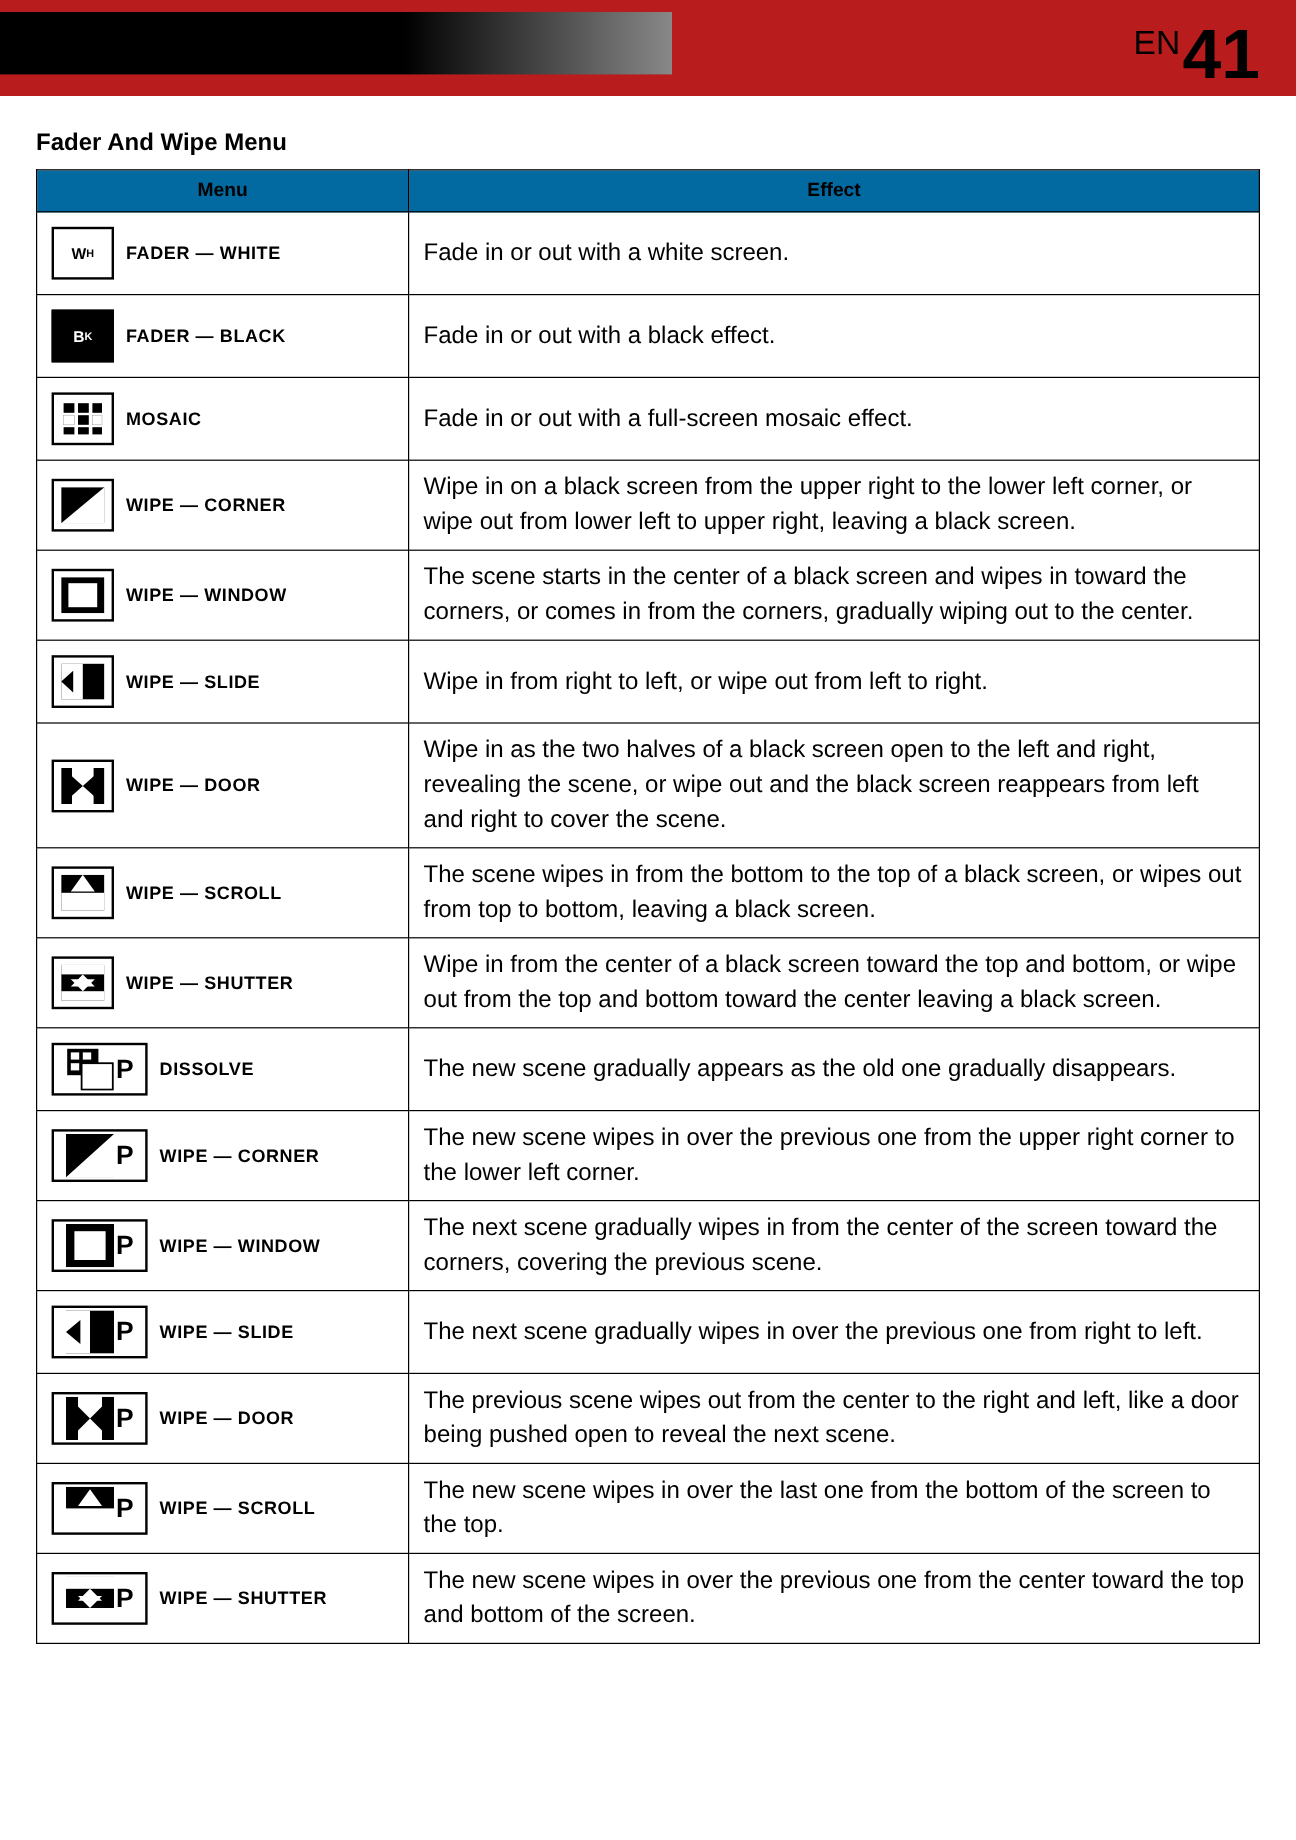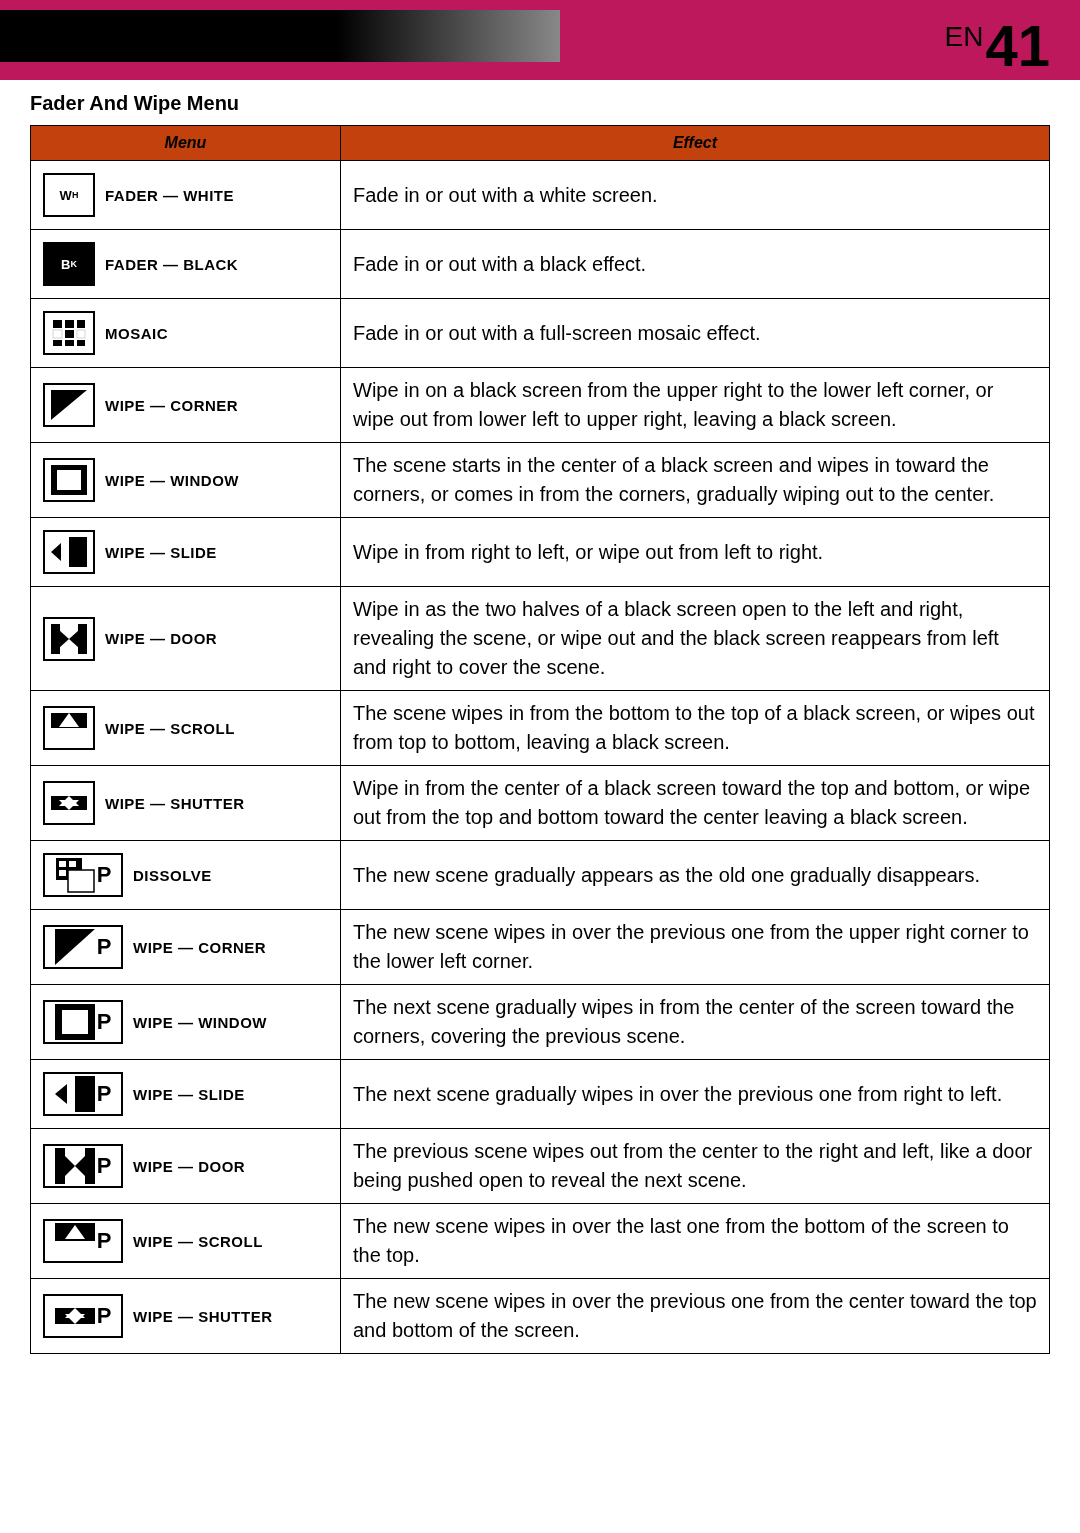--- a/index.html
+++ b/index.html
@@ -7,21 +7,21 @@
       width: 1080px;
       min-height: 1533px;
       background: #fff;
       font-family: Arial, sans-serif;
       font-size: 15px;
       color: #000;
     }
     .header {
       position: relative;
       height: 80px;
-      background: #be185d;
+      background: #b91c1c;
       display: flex;
       align-items: flex-end;
       justify-content: flex-end;
       padding-right: 30px;
       padding-bottom: 5px;
     }
     .header-bar {
       position: absolute;
       top: 10px;
       left: 0;
@@ -36,39 +36,38 @@
     }
     .en-text {
       font-size: 28px;
       font-weight: normal;
       vertical-align: super;
       margin-right: 2px;
     }
     .page-title {
       font-size: 20px;
       font-weight: bold;
-      margin: 12px 30px 10px 30px;
+      margin: 28px 30px 10px 30px;
     }
     .main-table {
       margin: 0 30px;
       border-collapse: collapse;
       width: calc(100% - 60px);
       border: 1.5px solid #000;
     }
     .main-table th, .main-table td {
       border: 1px solid #000;
       padding: 8px 12px;
       vertical-align: middle;
     }
     .main-table thead th {
       font-weight: bold;
       text-align: center;
-      background: #c2410c;
+      background: #0369a1;
       font-size: 16px;
-      font-style: italic;
     }
     .col-menu { width: 310px; }
     .col-effect { width: auto; }
     .menu-cell {
       display: flex;
       align-items: center;
       gap: 10px;
       padding: 4px 0;
     }
     .menu-icon {

